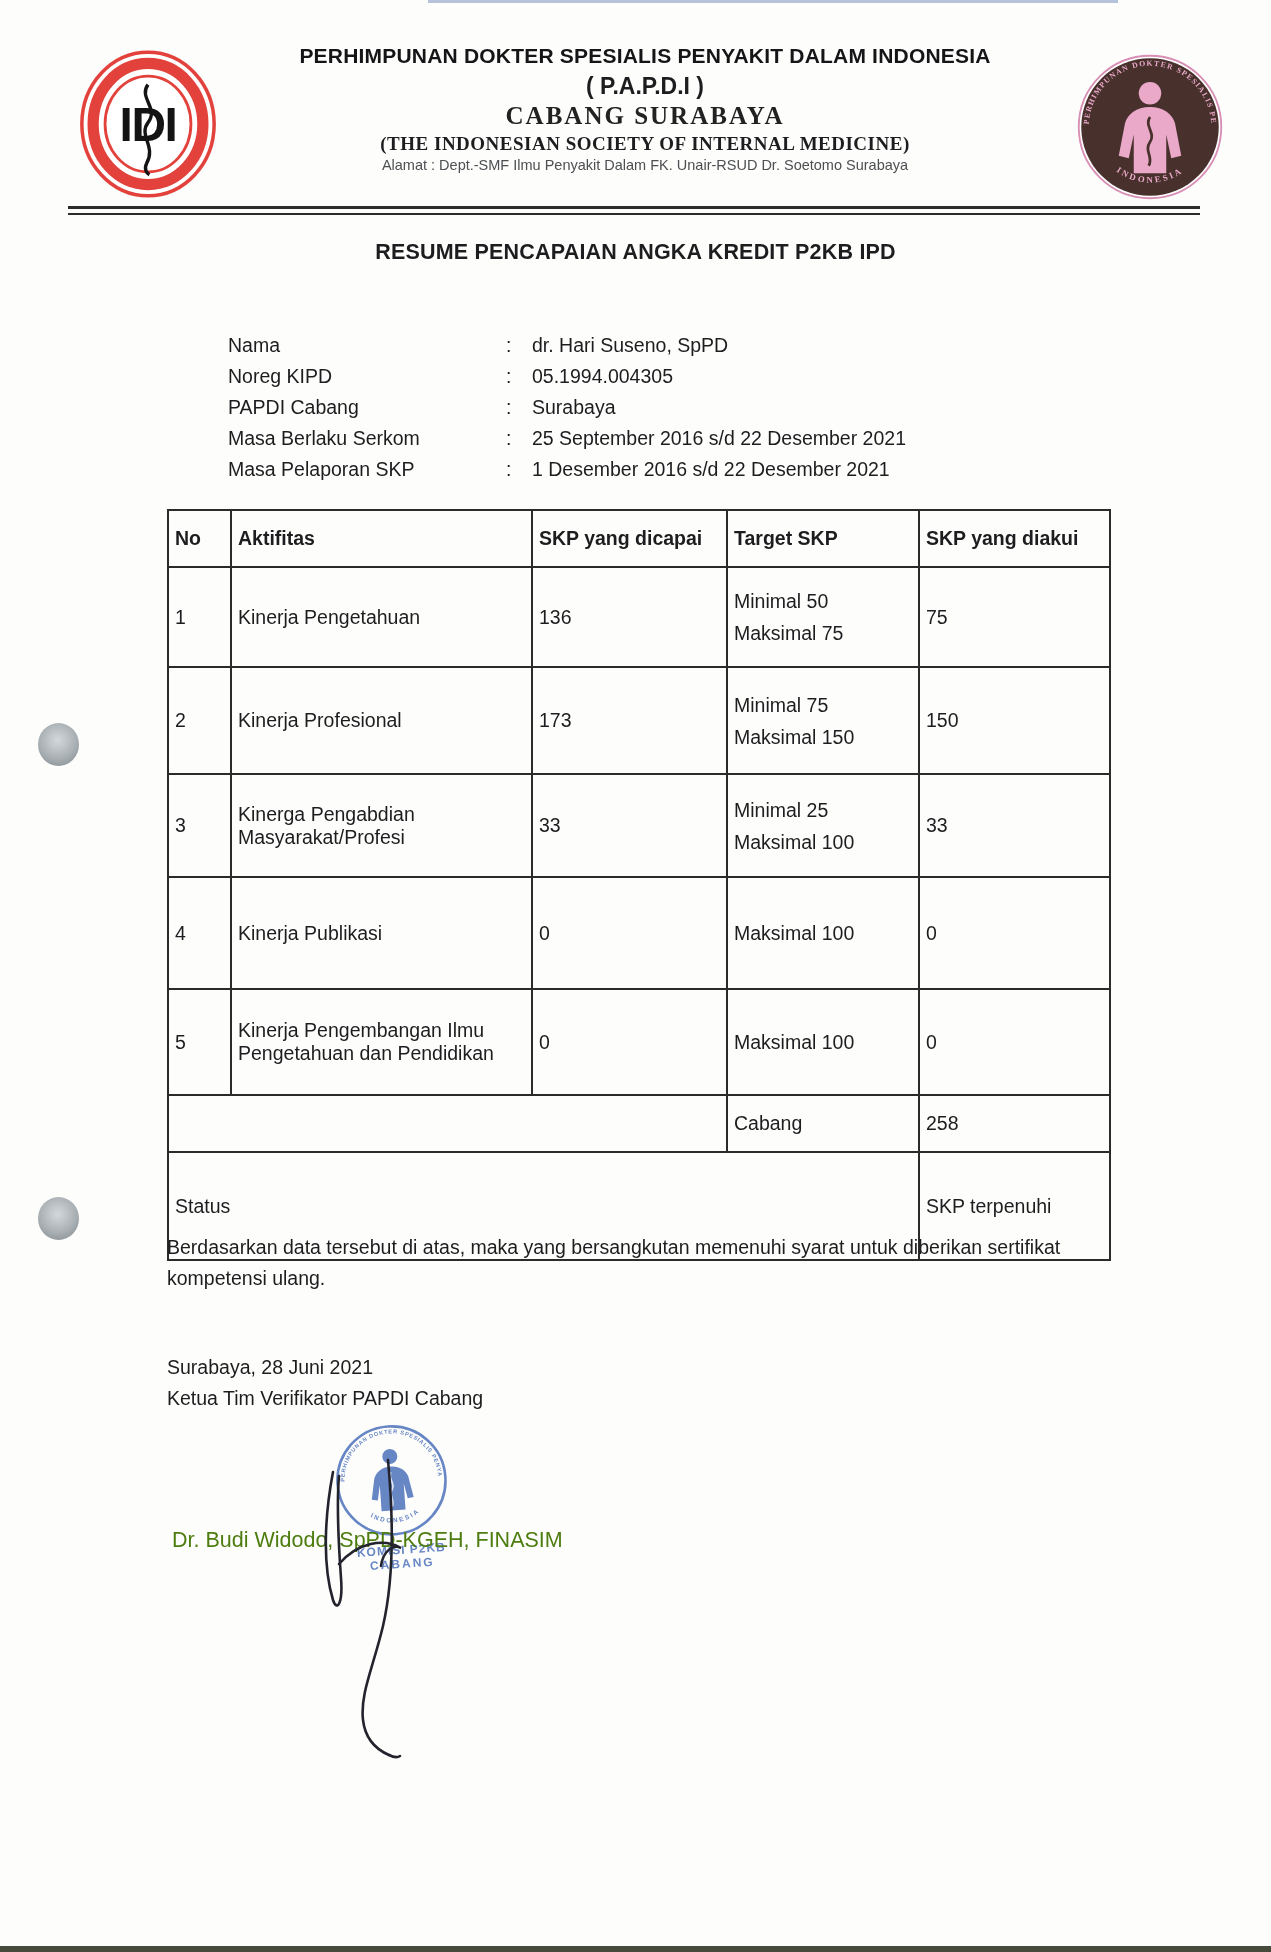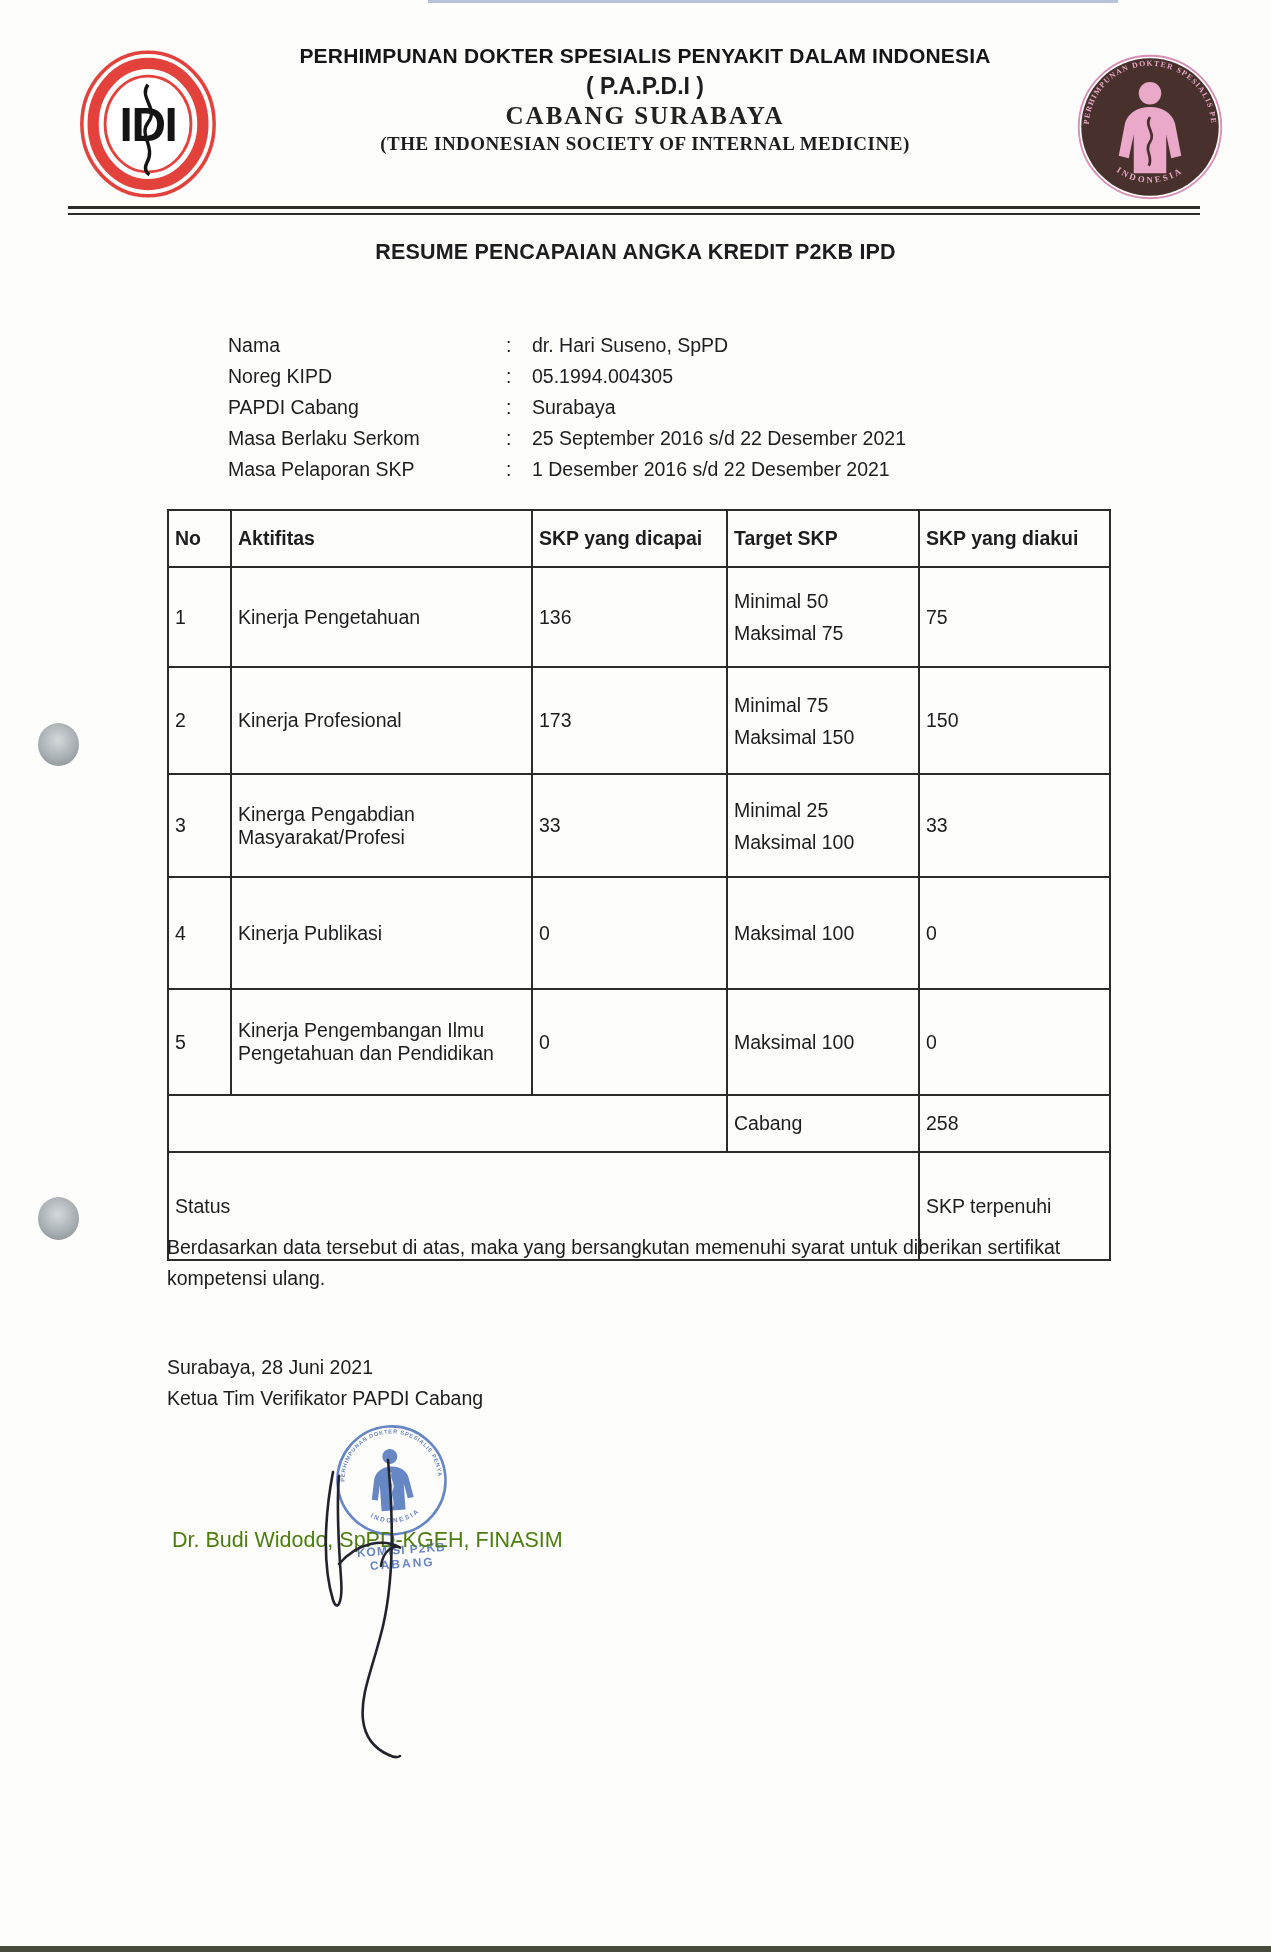--- a/index.html
+++ b/index.html
@@ -71,20 +71,21 @@
     <ellipse cx="50" cy="54" rx="30.5" ry="34" fill="#ffffff" stroke="#e2423b" stroke-width="2"></ellipse>
     <text x="50" y="66" text-anchor="middle" font-family="Liberation Sans, sans-serif" font-size="34" font-weight="bold" fill="#141414" letter-spacing="-1">IDI</text>
     <path d="M50,26 C43,35 58,43 50,53 C43,62 56,70 49,82 C47,86 49,89 51,90" fill="none" stroke="#141414" stroke-width="2.4"></path>
   </svg>
 
   <div class="lh-text">
     <div class="lh-org">PERHIMPUNAN DOKTER SPESIALIS PENYAKIT DALAM INDONESIA</div>
     <div class="lh-abbr">( P.A.P.D.I )</div>
     <div class="lh-branch">CABANG SURABAYA</div>
     <div class="lh-en">(THE INDONESIAN SOCIETY OF INTERNAL MEDICINE)</div>
+    <div class="lh-addr">Alamat : Dept.-SMF Ilmu Penyakit Dalam FK. Unair-RSUD Dr. Soetomo Surabaya</div>
   </div>
 
   <svg class="papdi-logo" viewBox="0 0 126 120">
     <circle cx="63" cy="60" r="57" fill="#ffffff" stroke="#d88fb4" stroke-width="1.5"></circle>
     <circle cx="63" cy="60" r="55" fill="#48302c"></circle>
     <defs>
       <path id="papdiTop" d="M14,60 A49,49 0 0 1 112,60" fill="none"></path>
       <path id="papdiBottom" d="M24,82 A45,45 0 0 0 102,82" fill="none"></path>
     </defs>
     <text font-family="Liberation Serif, serif" font-size="6.2" font-weight="bold" fill="#eaa9c9" letter-spacing="1">

